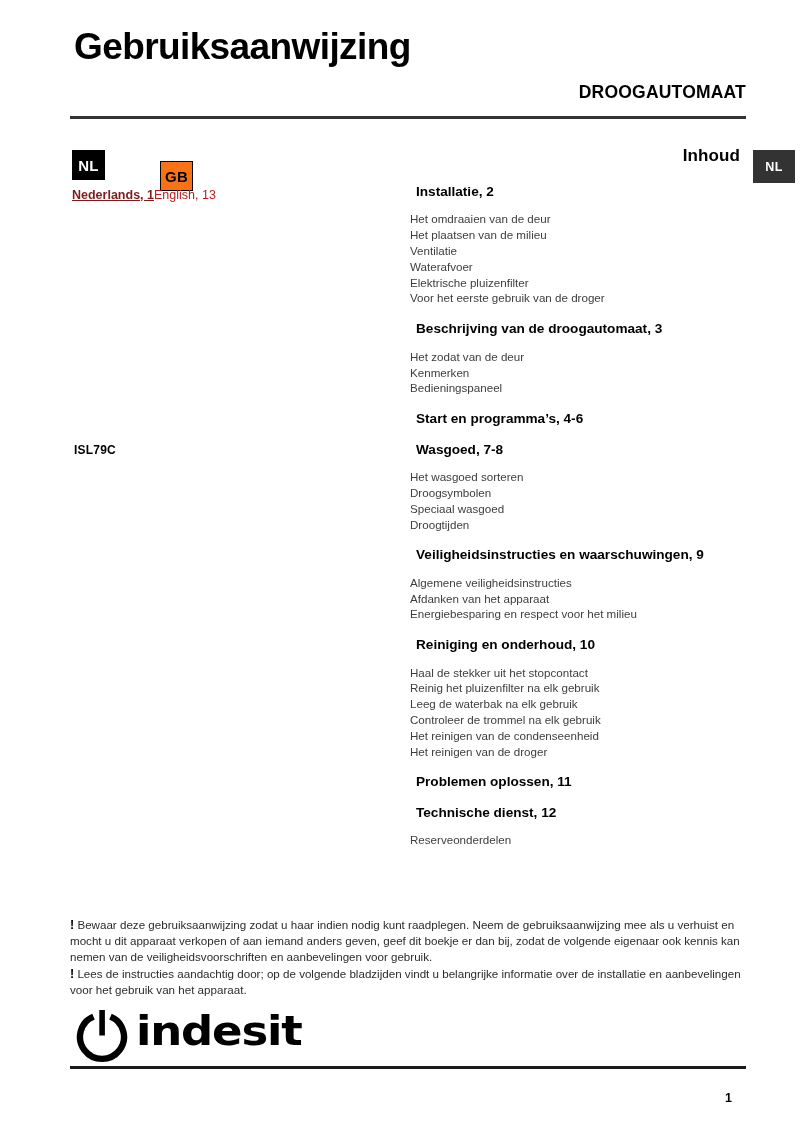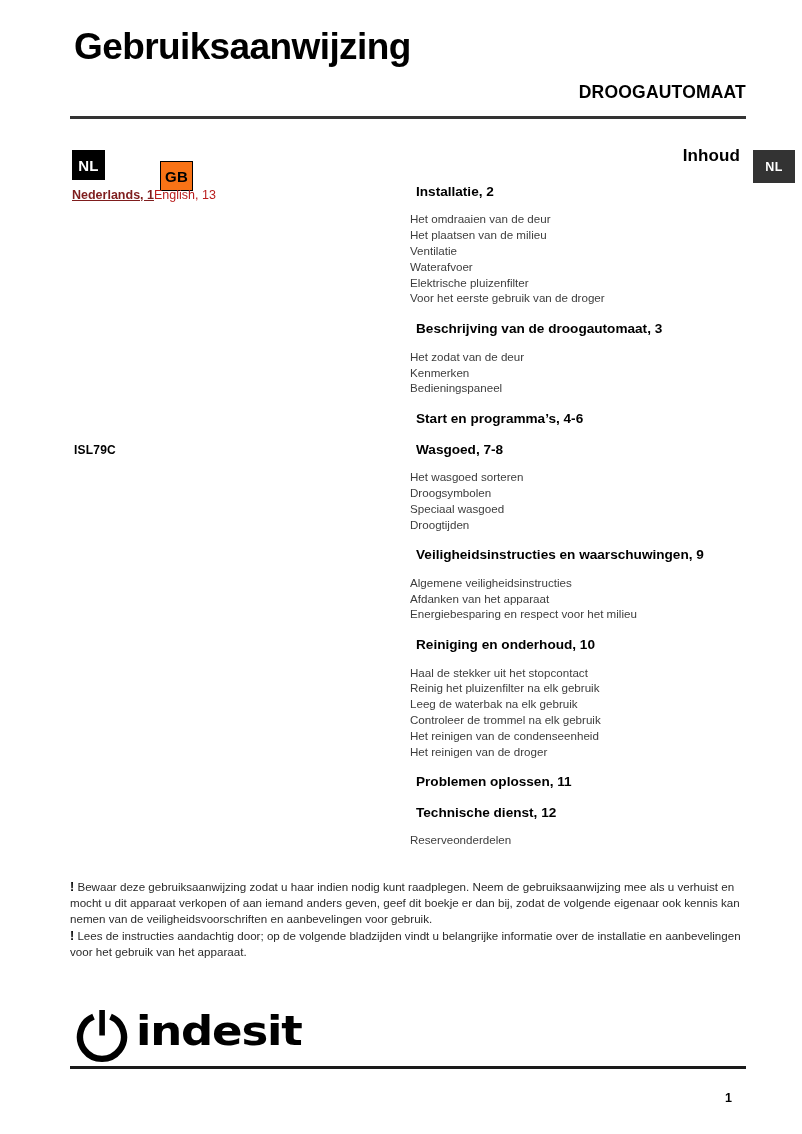--- a/index.html
+++ b/index.html
@@ -175,21 +175,21 @@
     color: #3d3d3d;
     line-height: 15.8px;
     padding-left: 18px;
     white-space: nowrap;
   }
 
   
   .notes {
     position: absolute;
     left: 70px;
-    top: 879px;
+    top: 917px;
     width: 678px;
     font-size: 11.6px;
     color: #2b2b2b;
     line-height: 16.2px;
   }
   .note-p {
     margin: 0;
   }
   .bang {
     font-weight: bold;

